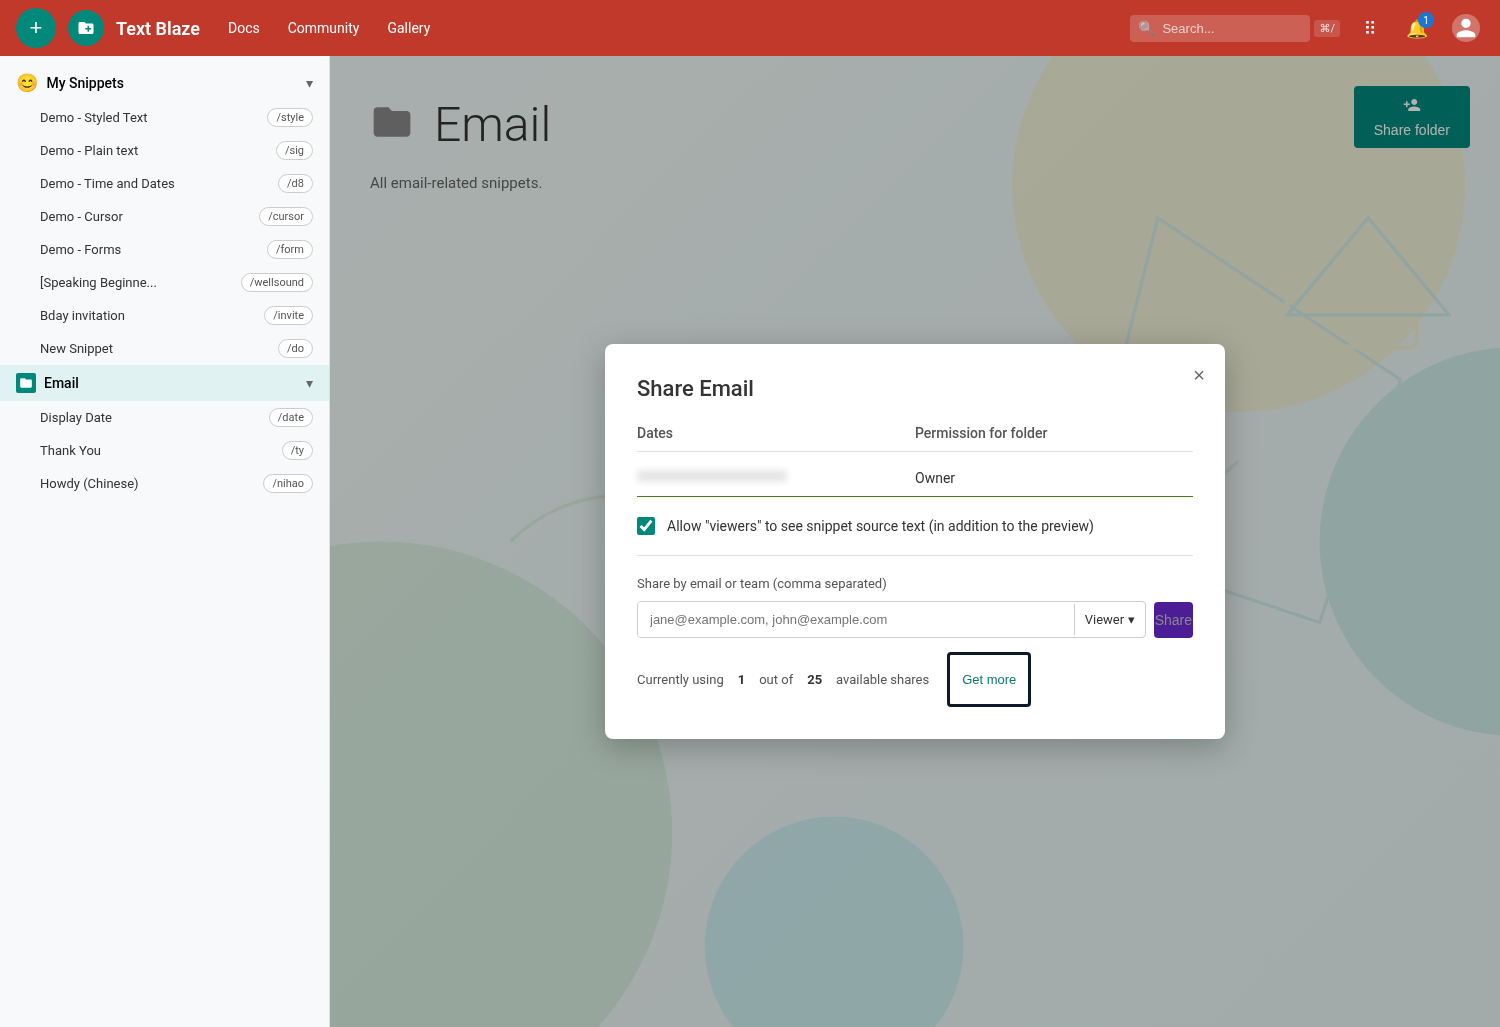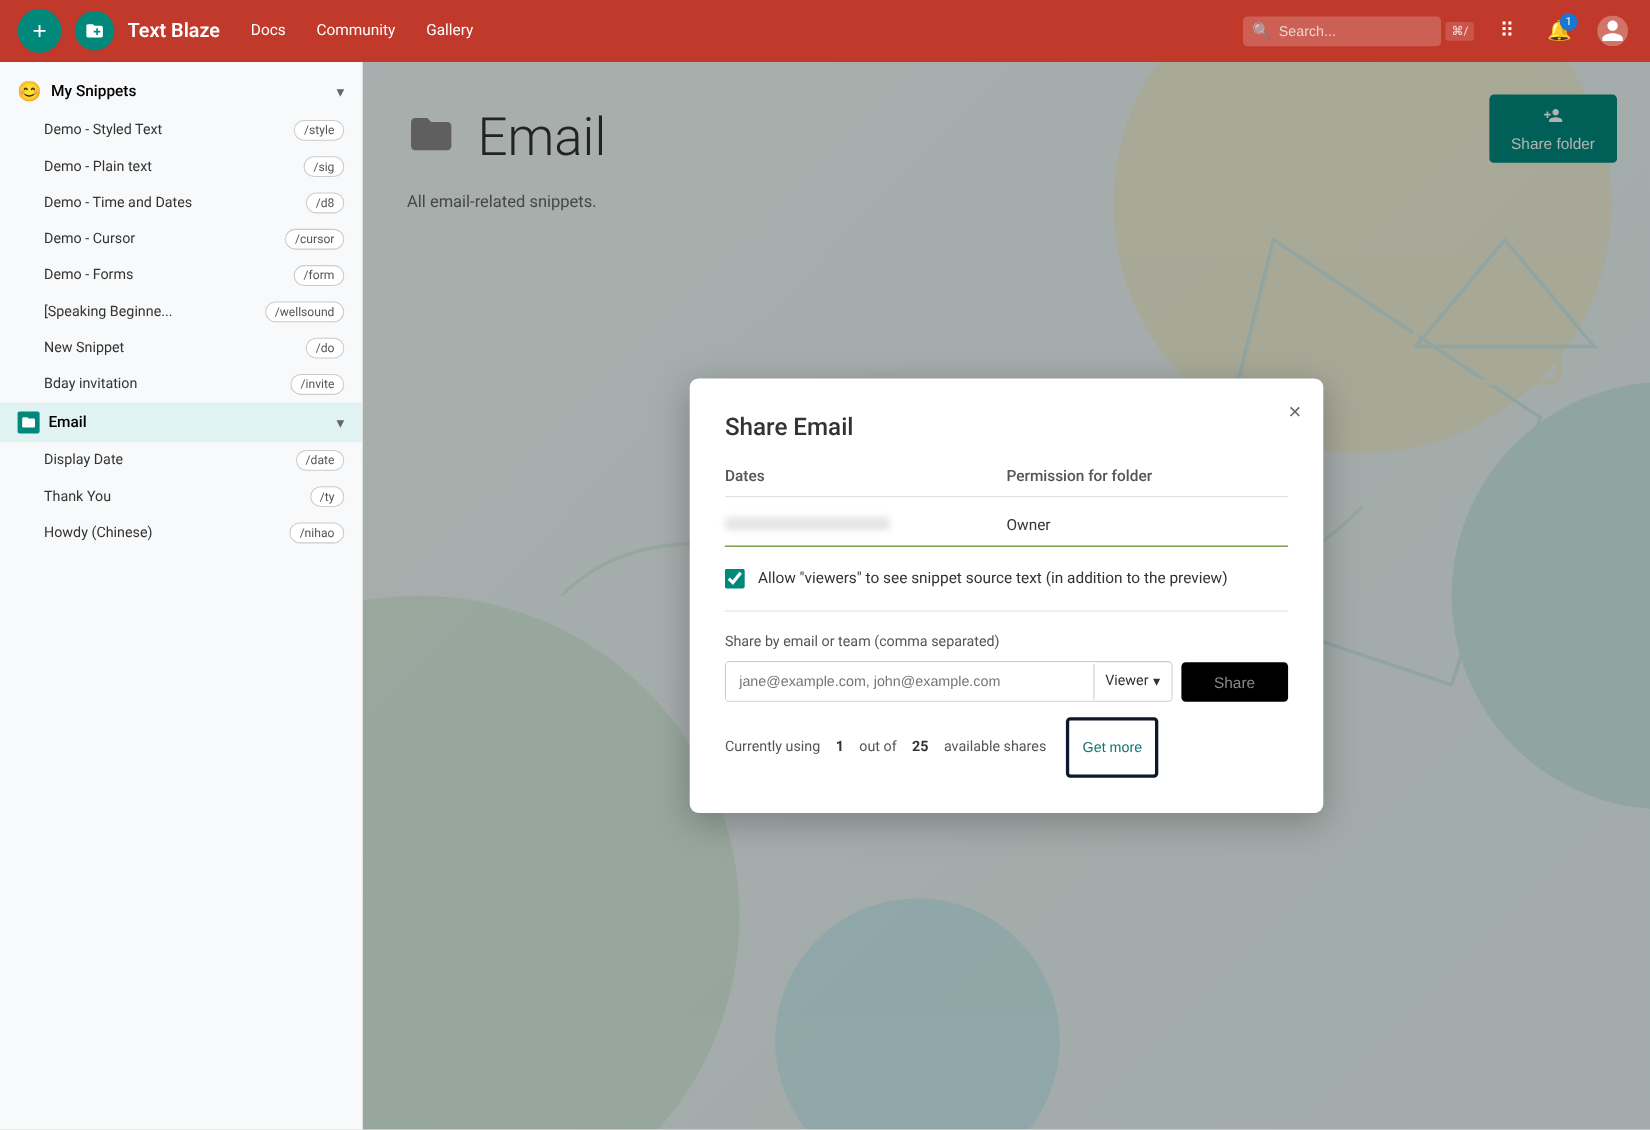--- a/index.html
+++ b/index.html
@@ -249,21 +249,21 @@
       top: 0; left: 0; right: 0; bottom: 0;
       background: rgba(0,0,0,0.3);
       display: flex;
       align-items: center;
       justify-content: center;
       z-index: 200;
     }
     .modal {
       background: white;
       border-radius: 8px;
-      width: 576px;
+      width: 620px;
       max-width: 95%;
       box-shadow: 0 8px 32px rgba(0,0,0,0.25);
       padding: 32px;
       position: relative;
     }
     .modal-title {
       font-size: 22px;
       font-weight: 500;
       color: #333;
       margin-bottom: 24px;
@@ -351,25 +351,25 @@
       align-items: center;
       gap: 4px;
       padding: 8px 10px;
       border-left: 1px solid #ccc;
       cursor: pointer;
       font-size: 13px;
       color: #333;
       background: white;
     }
     .share-btn {
-      background: #000000;
+      background: #4c1d95;
       color: #888;
       border: none;
       border-radius: 4px;
-      padding: 10px 30px;
+      padding: 10px 1px;
       font-size: 14px;
       cursor: pointer;
     }
     .share-count-row {
       margin-top: 14px;
       font-size: 13px;
       color: #555;
       display: flex;
       align-items: center;
       gap: 14px;
@@ -447,26 +447,26 @@
     </div>
     <div class="snippet-item">
       <span class="item-label">Demo - Forms</span>
       <span class="shortcut-tag">/form</span>
     </div>
     <div class="snippet-item">
       <span class="item-label">[Speaking Beginne...</span>
       <span class="shortcut-tag">/wellsound</span>
     </div>
     <div class="snippet-item">
+      <span class="item-label">Bday invitation</span>
+      <span class="shortcut-tag">/invite</span>
+    </div>
+    <div class="snippet-item">
       <span class="item-label">New Snippet</span>
       <span class="shortcut-tag">/do</span>
-    </div>
-    <div class="snippet-item">
-      <span class="item-label">Bday invitation</span>
-      <span class="shortcut-tag">/invite</span>
     </div>
 
     <div class="folder-item">
       <span class="folder-icon">
         <svg width="14" height="14" viewBox="0 0 24 24" fill="white">
             <path d="M10 4H4c-1.1 0-1.99.9-1.99 2L2 18c0 1.1.9 2 2 2h16c1.1 0 2-.9 2-2V8c0-1.1-.9-2-2-2h-8l-2-2z"></path>
           </svg>
       </span>
       <span>Email</span>
       <span class="folder-chevron">▾</span>

